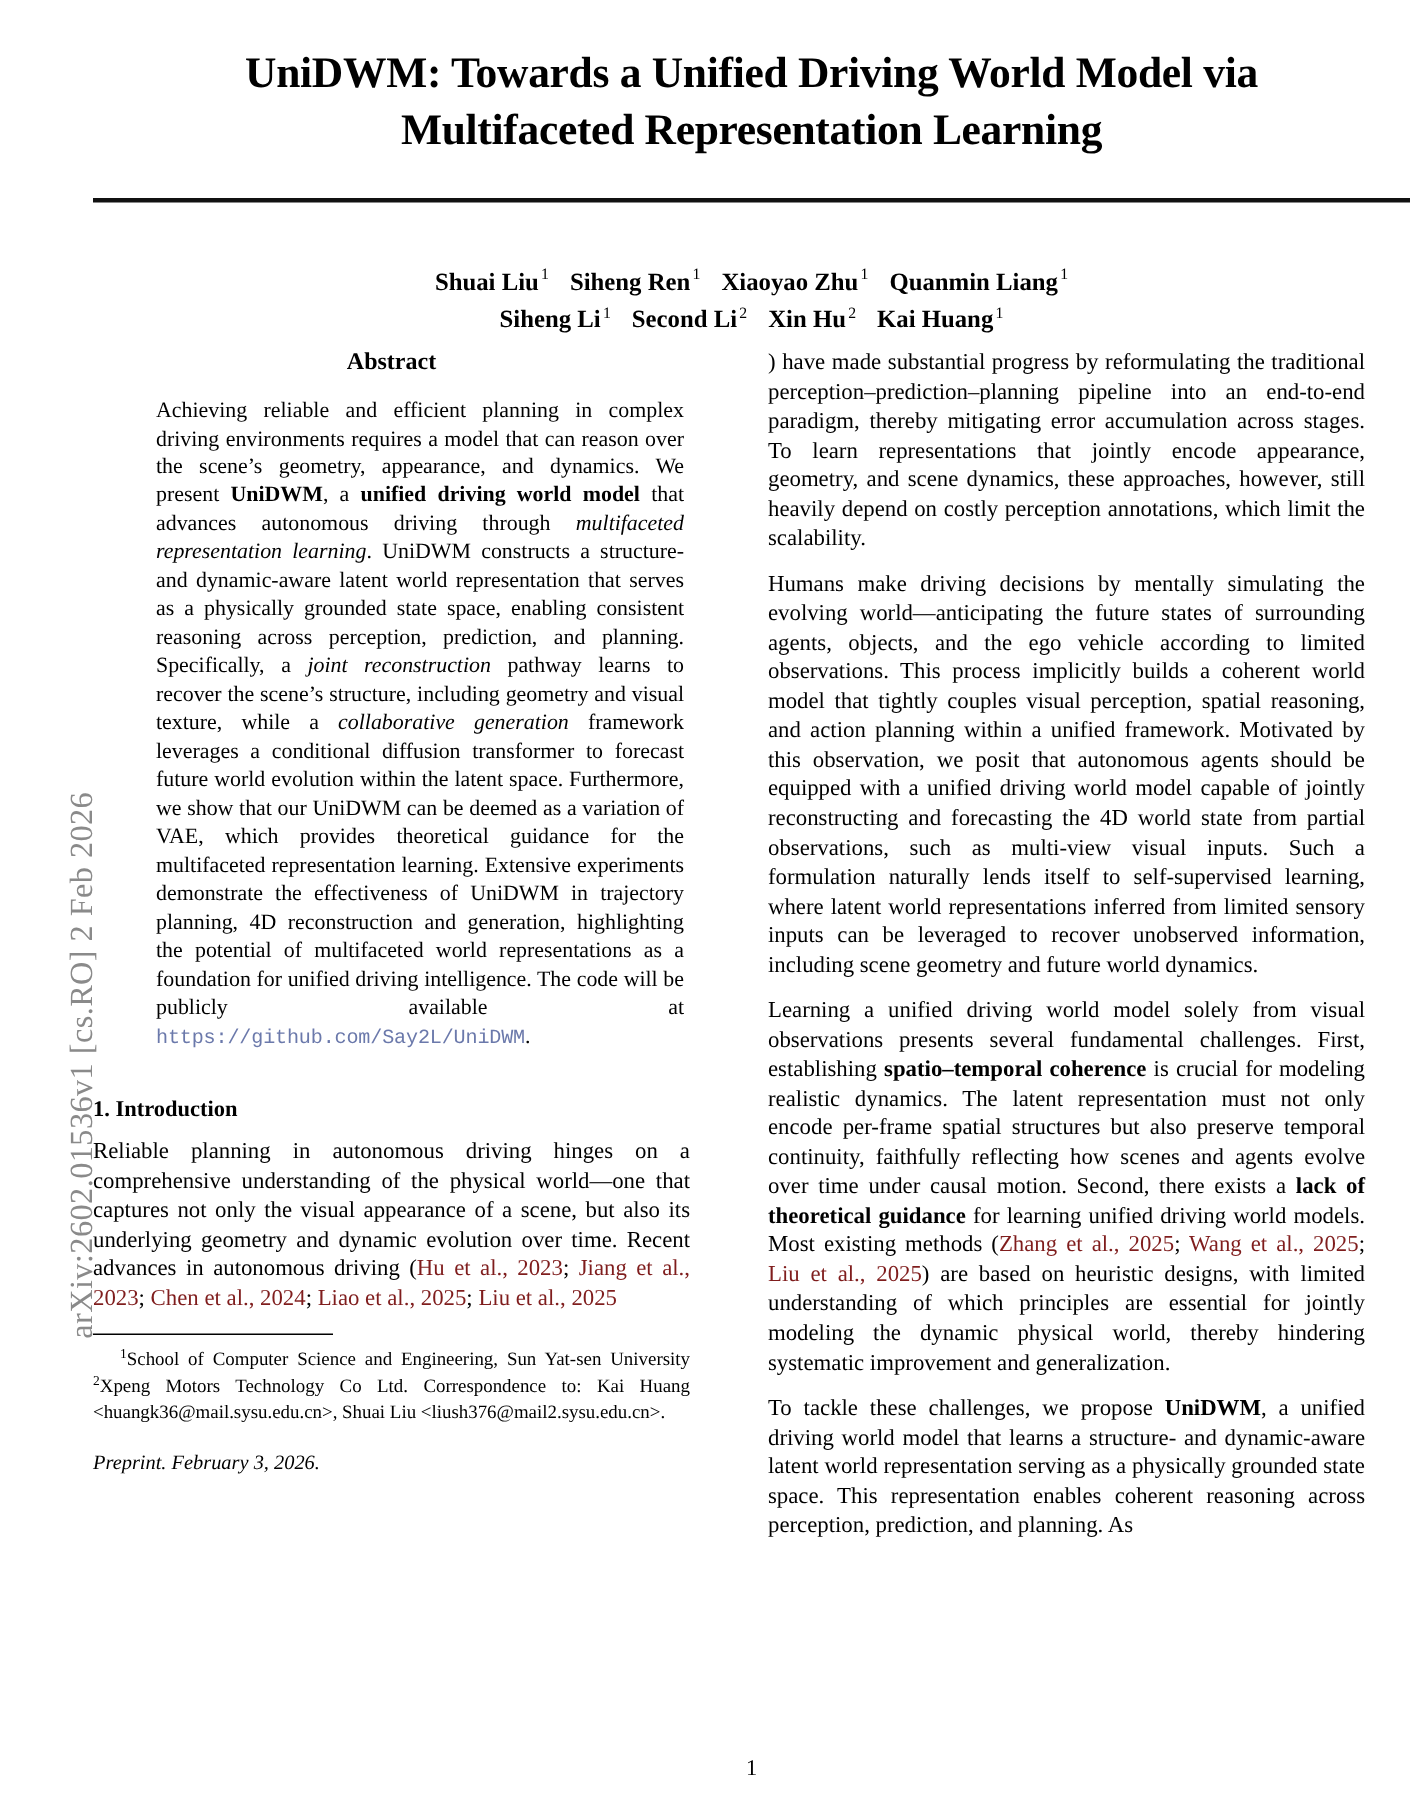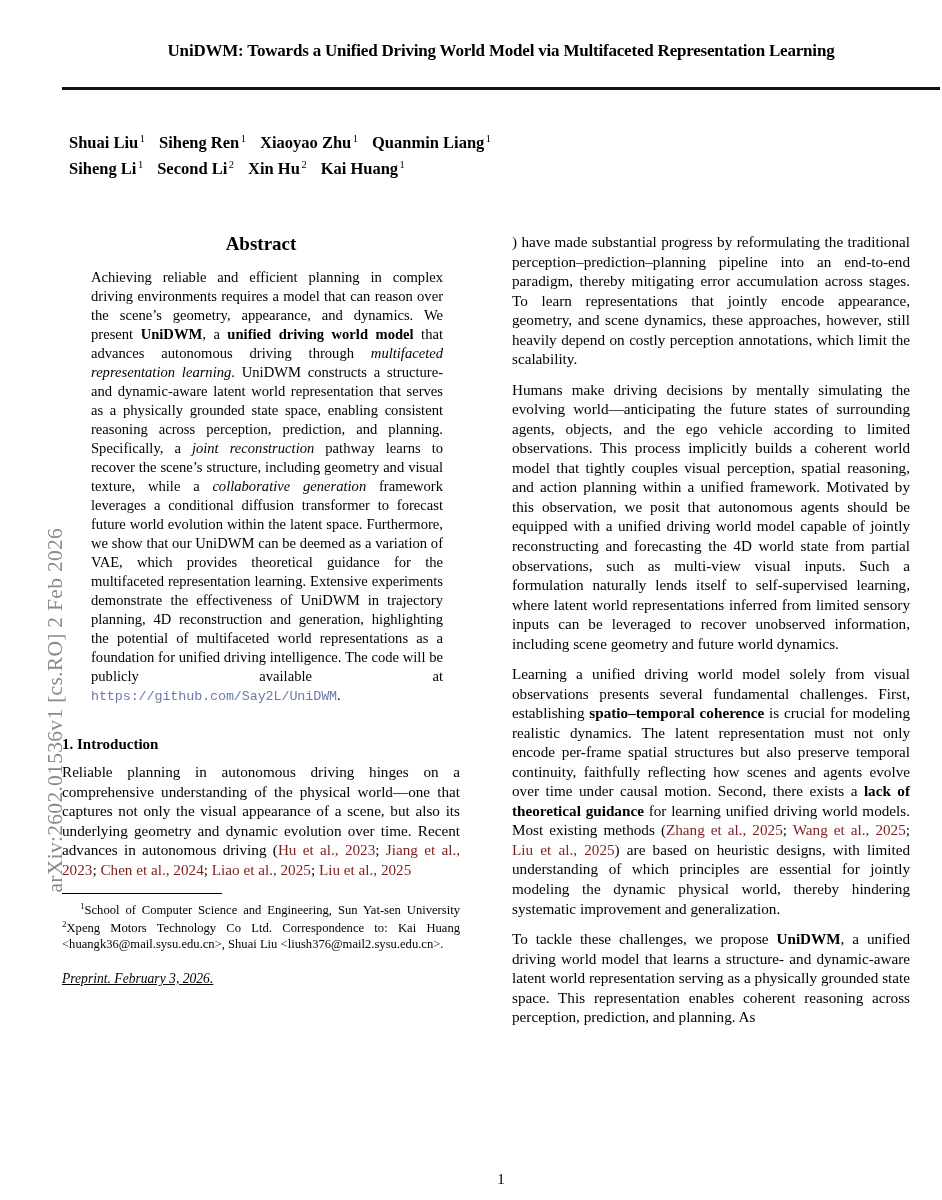--- a/index.html
+++ b/index.html
@@ -40,39 +40,39 @@
     width: 878px;
     height: 1200px;
   }
 
   
   #title-block {
     padding-top: 28px;
     text-align: center;
   }
   #paper-title {
-    font-size: 17px;
+    font-size: 29px;
     font-weight: bold;
     line-height: 1.32;
     letter-spacing: -0.2px;
-    margin: 12px auto;
+    margin: 2px auto;
     width: 820px;
   }
 
   #title-rule {
     margin-top: 25px;
     border: 0;
     border-top: 3px solid #111;
     height: 0;
     width: 878px;
   }
 
   
   #authors {
-    text-align: left;
+    text-align: center;
     margin-top: 40px;
     font-size: 16.5px;
     font-weight: bold;
     line-height: 1.55;
   }
   #authors .author { white-space: nowrap; margin: 0 7px; }
   #authors sup { font-weight: normal; font-size: 10.5px; vertical-align: super; margin-left: 1.5px;}
 
   
   #columns {
@@ -89,27 +89,27 @@
     font-size: 15.2px;
     line-height: 1.285;
     text-align: justify;
   }
   #col-left  { left: 0; }
   #col-right { left: 450px; }
 
   
   #abstract-heading {
     text-align: center;
-    font-size: 19px;
+    font-size: 16px;
     font-weight: bold;
     margin: 0 0 12px 0;
   }
   #abstract-body {
     width: 352px;
-    margin-left: 29px;
+    margin-left: 42px;
     font-size: 14.6px;
     line-height: 1.30;
     text-align: justify;
     hyphens: auto;
   }
 
   .url {
     font-family: "Liberation Mono", "DejaVu Sans Mono", monospace;
     font-size: 13.4px;
     color: #6b79ab;
@@ -146,21 +146,20 @@
     text-align: justify;
     width: 398px;
   }
   #footnote .fn-indent { padding-left: 18px; }
   #footnote sup { font-size: 9px; vertical-align: super; }
 
   #preprint {
     margin-top: 17px;
     font-size: 13.6px;
     font-style: italic;
-    text-decoration: underline;
   }
 
   
   #page-number {
     position: absolute;
     bottom: 12px;
     left: 0;
     width: 878px;
     text-align: center;
     font-size: 15px;

